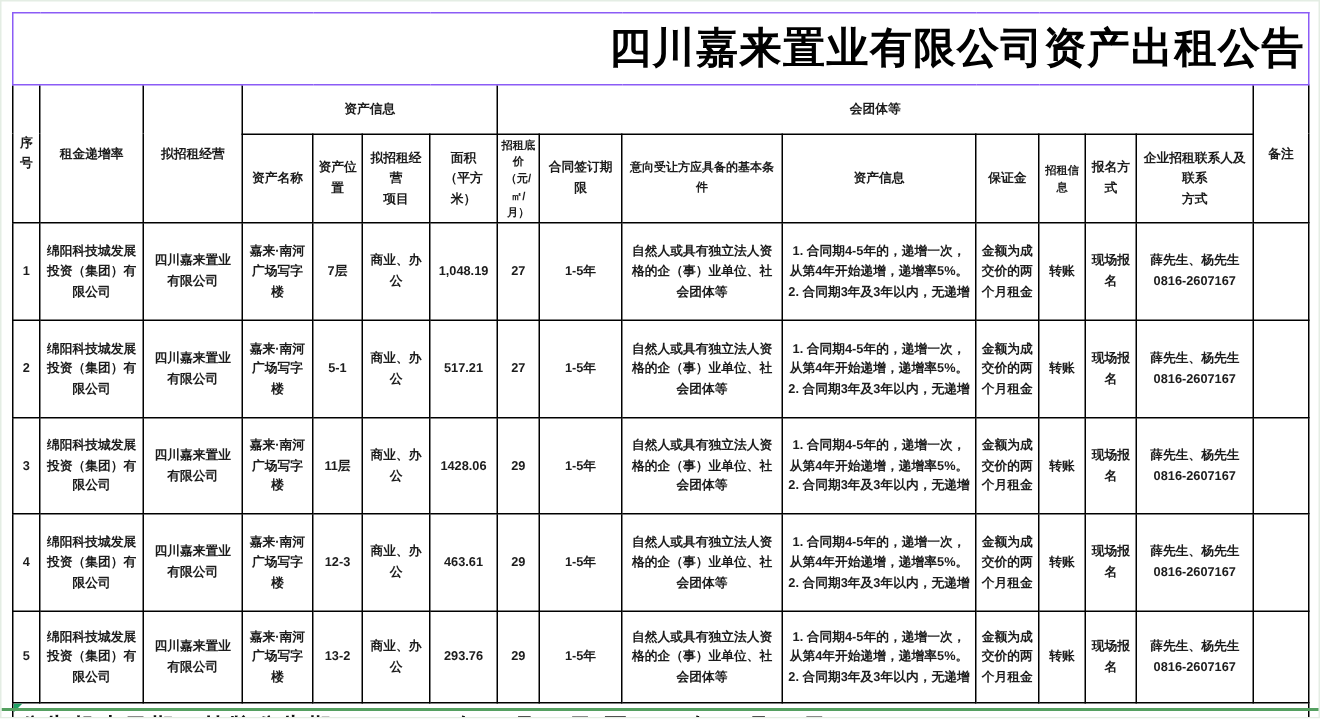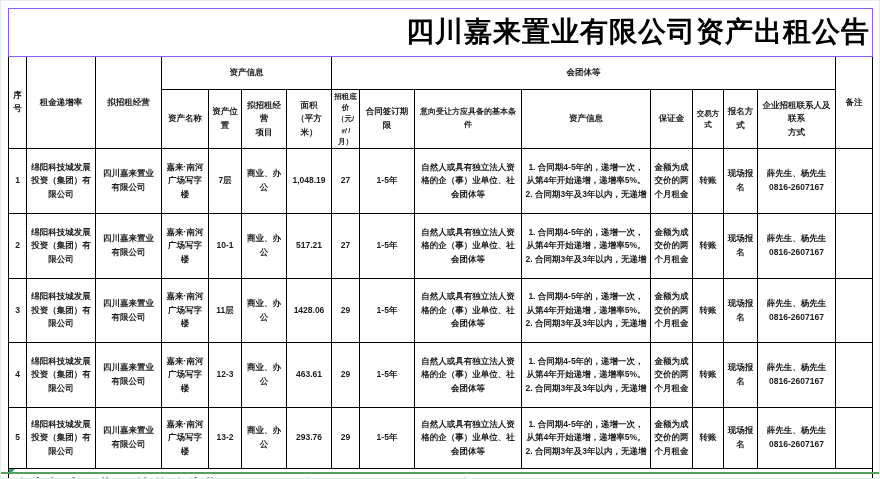--- a/index.html
+++ b/index.html
@@ -87,21 +87,21 @@
 项目</td>
       <td>面积
 （平方米）</td>
       <td class="xs">招租底价
 （元/㎡/
 月）</td>
       <td>合同签订期限</td>
       <td class="sm">意向受让方应具备的基本条件</td>
       <td>资产信息</td>
       <td>保证金</td>
-      <td class="xs">交易方式</td>
+      <td class="xs">招租信息</td>
       <td>报名方式</td>
       <td>企业招租联系人及联系
 方式</td>
     </tr>
 
     <tr style="height:65px">
       <td>1</td>
       <td>绵阳科技城发展
 投资（集团）有
 限公司</td>
@@ -134,21 +134,21 @@
 
     <tr style="height:65px">
       <td>2</td>
       <td>绵阳科技城发展
 投资（集团）有
 限公司</td>
       <td>四川嘉来置业
 有限公司</td>
       <td>嘉来·南河
 广场写字楼</td>
-      <td>10-1</td>
+      <td>5-1</td>
       <td>商业、办
 公</td>
       <td>517.21</td>
       <td>27</td>
       <td>1-5年</td>
       <td>自然人或具有独立法人资
 格的企（事）业单位、社
 会团体等</td>
       <td>1. 合同期4-5年的，递增一次，
 从第4年开始递增，递增率5%。

